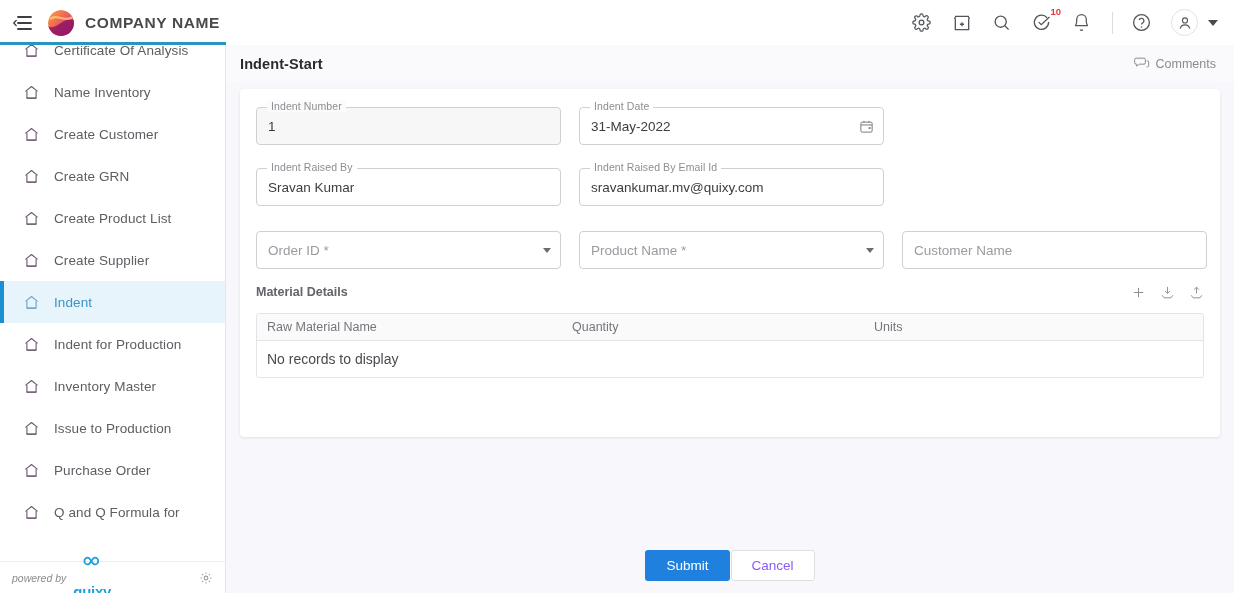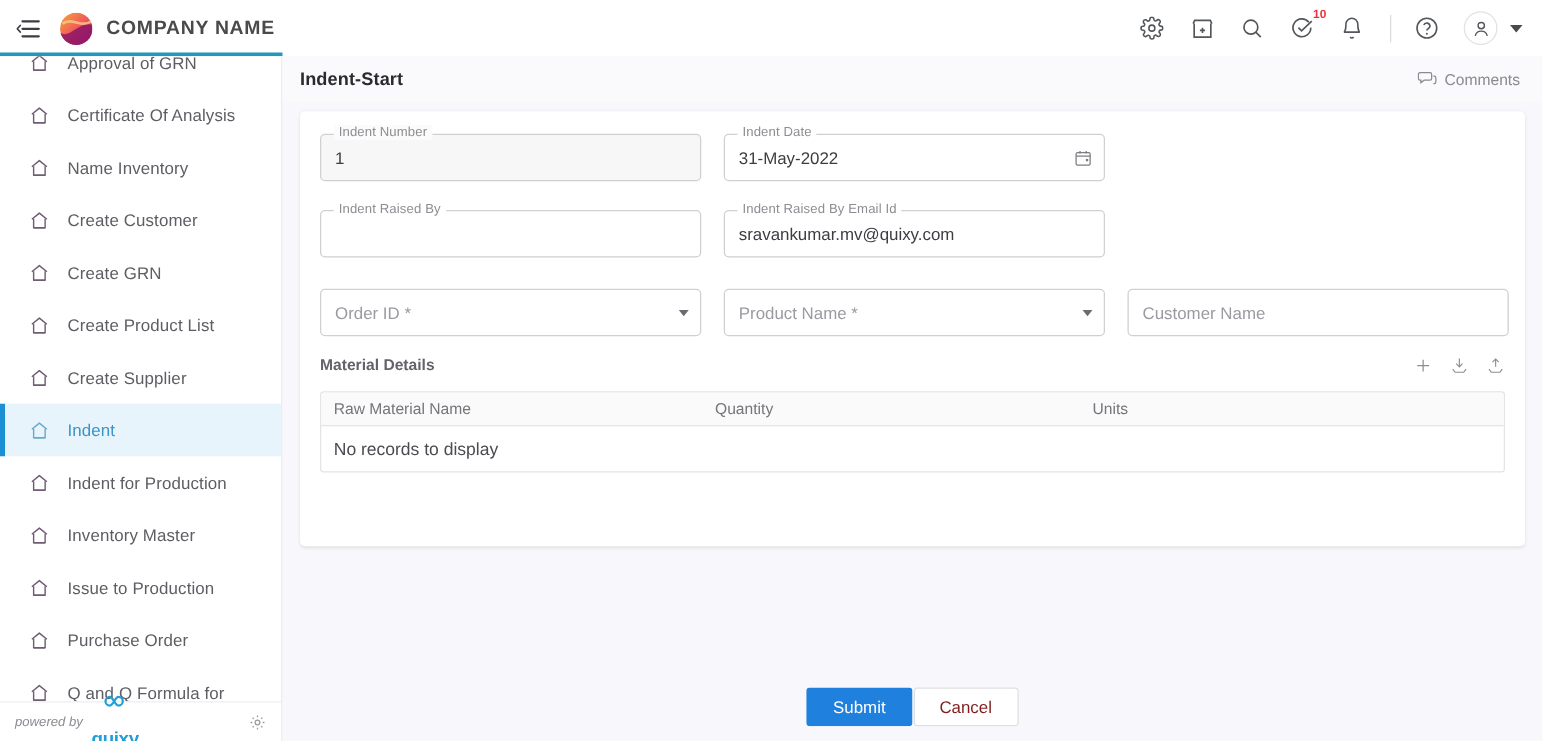--- a/index.html
+++ b/index.html
@@ -155,21 +155,21 @@
   #action-bar {
     position: absolute; left: 0; top: 505px; width: 1008px;
     display: flex; justify-content: center; align-items: center; gap: 1px;
   }
   .btn {
     height: 31px; padding: 0 20px; border-radius: 3px; font-size: 13.5px;
     display: flex; align-items: center; justify-content: center; cursor: pointer;
     border: 1px solid transparent; font-family: "Liberation Sans", sans-serif;
   }
   .btn-primary { background: #1f80dd; color: #ffffff; }
-  .btn-secondary { background: #ffffff; color: #7f1d1d; border: 1px solid #dfdfe3; }
+  .btn-secondary { background: #ffffff; color: #8b5cf6; border: 1px solid #dfdfe3; }
 </style>
 </head>
 <body>
 
 <div id="topbar">
   <div id="topbar-left">
     <div class="menu-toggle">
       <svg width="20" height="16" viewBox="0 0 20 16">
         <path d="M5 2h13M5 8h13M5 14h13" stroke="#3d3d42" stroke-width="1.8" stroke-linecap="round" fill="none"></path>
         <path d="M3.2 5.4L0.8 8l2.4 2.6" stroke="#3d3d42" stroke-width="1.4" fill="none" stroke-linecap="round" stroke-linejoin="round"></path>
@@ -247,30 +247,20 @@
 <div id="sidebar">
   <div id="sidebar-scroll">
       <div class="side-item">
         <span class="ico">
           <svg width="17" height="17" viewBox="0 0 24 24" fill="none" stroke="currentColor" stroke-width="1.6" stroke-linejoin="round">
             <path d="M3.5 10.5L12 3.5l8.5 7"></path>
             <path d="M5.5 9.8V20h13V9.8"></path>
             <path d="M5.5 20h13"></path>
           </svg>
         </span>
-        <span class="lbl">Approval of GRN</span>
-      </div>
-      <div class="side-item">
-        <span class="ico">
-          <svg width="17" height="17" viewBox="0 0 24 24" fill="none" stroke="currentColor" stroke-width="1.6" stroke-linejoin="round">
-            <path d="M3.5 10.5L12 3.5l8.5 7"></path>
-            <path d="M5.5 9.8V20h13V9.8"></path>
-            <path d="M5.5 20h13"></path>
-          </svg>
-        </span>
         <span class="lbl">Certificate Of Analysis</span>
       </div>
       <div class="side-item">
         <span class="ico">
           <svg width="17" height="17" viewBox="0 0 24 24" fill="none" stroke="currentColor" stroke-width="1.6" stroke-linejoin="round">
             <path d="M3.5 10.5L12 3.5l8.5 7"></path>
             <path d="M5.5 9.8V20h13V9.8"></path>
             <path d="M5.5 20h13"></path>
           </svg>
         </span>
@@ -429,20 +419,21 @@
             <rect x="15.5" y="13" width="3" height="3" fill="currentColor" stroke="none"></rect>
           </svg>
         </div>
       </div>
     </div>
 
     <div class="row" style="top:79px;">
       <div class="field" style="width:305px;">
         <div class="box"></div>
         <div class="legend">Indent Raised By</div>
+        <div class="val">Sravan Kumar</div>
       </div>
       <div class="field" style="width:305px;margin-left:18px;">
         <div class="box"></div>
         <div class="legend">Indent Raised By Email Id</div>
         <div class="val">sravankumar.mv@quixy.com</div>
       </div>
     </div>
 
     <div class="row" style="top:142px;">
       <div class="field" style="width:305px;">

